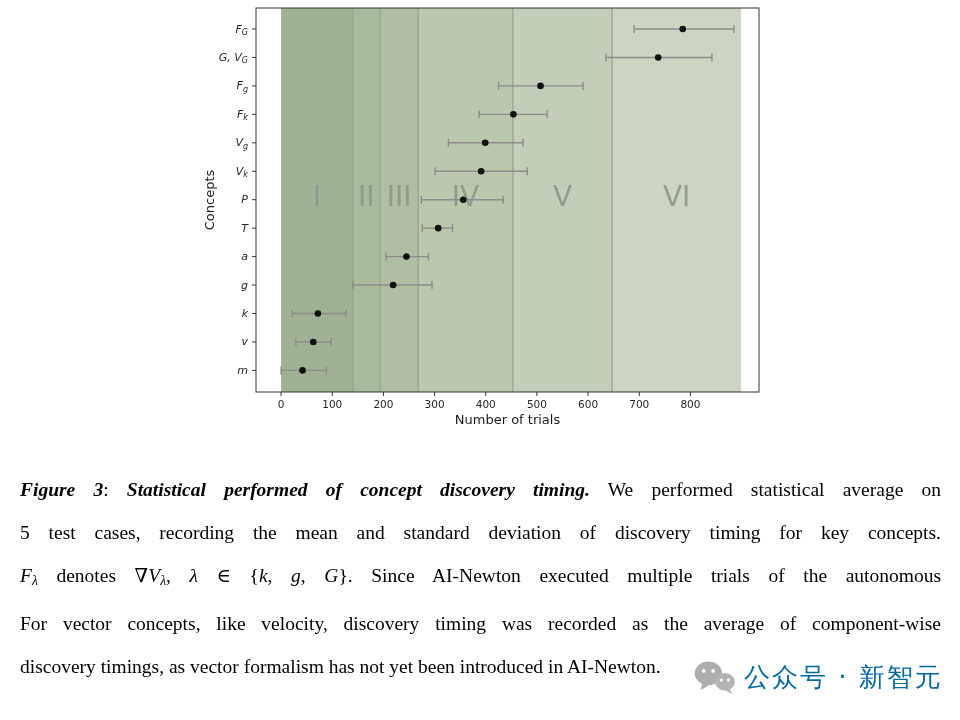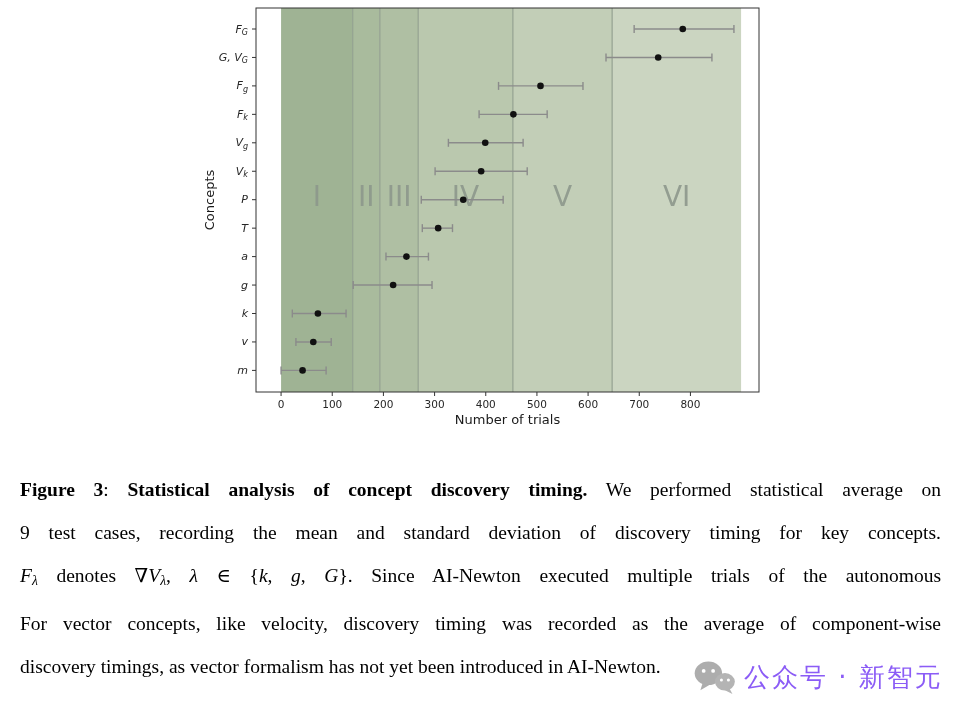--- a/index.html
+++ b/index.html
@@ -3,26 +3,26 @@
 <meta charset="utf-8">
 <title>Figure 3</title>
 <style>
   html,body{margin:0;padding:0;background:#ffffff;}
   .page{position:relative;width:960px;height:720px;background:#ffffff;overflow:hidden;
         font-family:"Liberation Sans","DejaVu Sans",sans-serif;}
   .chart{position:absolute;left:0;top:0;width:960px;height:450px;}
   .caption{position:absolute;left:20px;top:468px;width:921px;color:#000;}
   .cap-line{font-family:"Liberation Serif","DejaVu Serif",serif;font-size:19.5px;line-height:43px;white-space:normal;}
   .jline{text-align:justify;text-align-last:justify;}
-  .seg-b{font-weight:bold;}
+  .seg-b{font-weight:bold;font-style:italic;}
   .seg-i{font-style:italic;}
   .seg-isub{font-style:italic;font-size:0.7em;vertical-align:-0.25em;}
   .watermark{position:absolute;left:694px;top:660px;display:flex;align-items:center;gap:8px;
              color:#b2b2b2;z-index:5;pointer-events:none;}
-  .wm-text{font-size:26px;letter-spacing:2px;font-family:"DejaVu Sans",sans-serif;color:#8b5cf6;}
+  .wm-text{font-size:26px;letter-spacing:2px;font-family:"DejaVu Sans",sans-serif;color:#0369a1;}
   svg text{font-family:"DejaVu Sans","Liberation Sans",sans-serif;}
 </style>
 </head>
 <body>
 
 <div class="page">
 
   <div id="chart" class="chart"><svg viewBox="0 0 960 450" width="960" height="450">
         <rect x="281.0732451678535" y="8" width="71.63784333672436" height="384" fill="#9fb394"></rect>
         <rect x="352.71108850457784" y="8" width="27.120040691759925" height="384" fill="#a9bb9d"></rect>
@@ -162,22 +162,22 @@
         <text x="588.0925737538148" y="408" text-anchor="middle" font-size="10.5" fill="#262626">600</text>
         <line x1="639.2624618514751" y1="392" x2="639.2624618514751" y2="396" stroke="#333333" stroke-width="1"></line>
         <text x="639.2624618514751" y="408" text-anchor="middle" font-size="10.5" fill="#262626">700</text>
         <line x1="690.4323499491353" y1="392" x2="690.4323499491353" y2="396" stroke="#333333" stroke-width="1"></line>
         <text x="690.4323499491353" y="408" text-anchor="middle" font-size="10.5" fill="#262626">800</text>
         <text x="507.5" y="424" text-anchor="middle" font-size="13" fill="#1a1a1a">Number of trials</text>
         <text transform="translate(214,200) rotate(-90)" text-anchor="middle" font-size="13" fill="#1a1a1a">Concepts</text>
       </svg></div>
 
   <div id="caption" class="caption">
-      <div class="cap-line jline"><span class="seg-b">Figure 3</span><span>: </span><span class="seg-b">Statistical analysis of concept discovery timing.</span><span> We performed statistical average on</span></div>
-      <div class="cap-line jline"><span>9 test cases, recording the mean and standard deviation of discovery timing for key concepts.</span></div>
+      <div class="cap-line jline"><span class="seg-b">Figure 3</span><span>: </span><span class="seg-b">Statistical performed of concept discovery timing.</span><span> We performed statistical average on</span></div>
+      <div class="cap-line jline"><span>5 test cases, recording the mean and standard deviation of discovery timing for key concepts.</span></div>
       <div class="cap-line jline"><span class="seg-i">F</span><span class="seg-isub">λ</span><span> denotes </span><span>∇</span><span class="seg-i">V</span><span class="seg-isub">λ</span><span>, </span><span class="seg-i">λ</span><span> ∈ {</span><span class="seg-i">k</span><span>, </span><span class="seg-i">g</span><span>, </span><span class="seg-i">G</span><span>}. Since AI-Newton executed multiple trials of the autonomous</span></div>
       <div class="cap-line jline"><span>For vector concepts, like velocity, discovery timing was recorded as the average of component-wise</span></div>
       <div class="cap-line"><span>discovery timings, as vector formalism has not yet been introduced in AI-Newton.</span></div>
     </div>
 
   <div class="watermark">
     <svg class="wm-icon" viewBox="0 0 44 36" width="42" height="34" aria-hidden="true">
       <ellipse cx="15" cy="13" rx="14.5" ry="12.5" fill="#adadad"></ellipse>
       <path d="M9 23 L6.5 31 L16 25.4 Z" fill="#adadad"></path>
       <circle cx="10" cy="10.5" r="2" fill="#ffffff"></circle>

